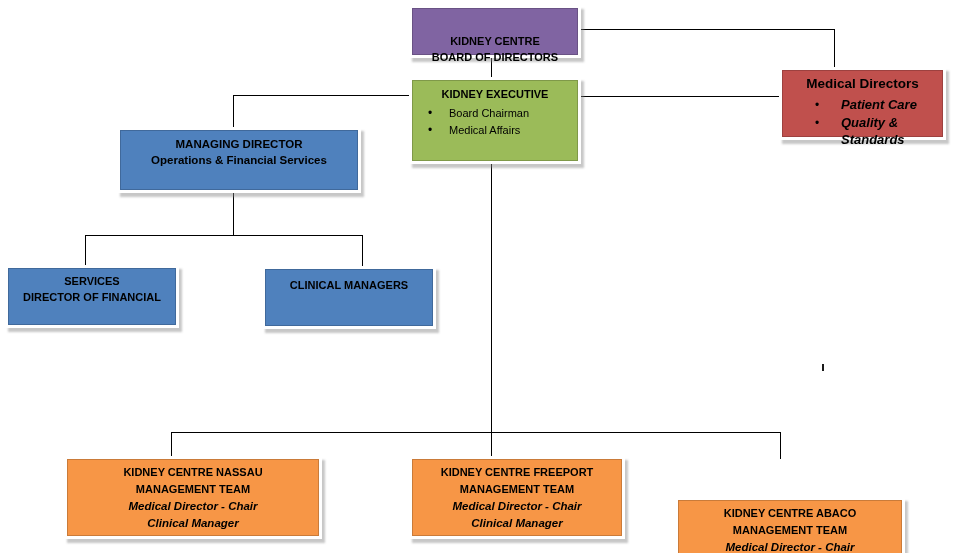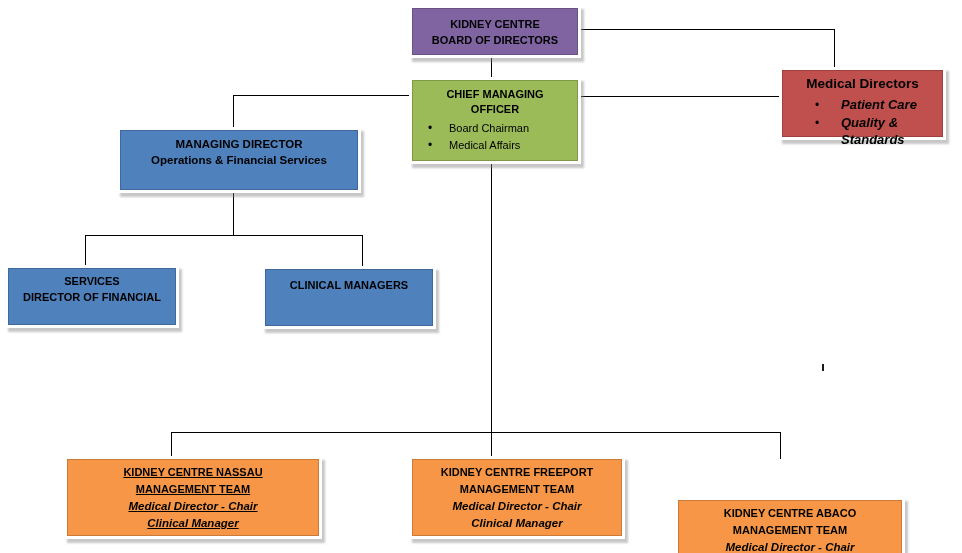--- a/index.html
+++ b/index.html
@@ -13,21 +13,21 @@
   .h{height:1px;}
   .v{width:1px;}
   
   .box{
     position:absolute;box-sizing:border-box;text-align:center;
     border:1px solid rgba(0,0,0,0.18);
     box-shadow:0 0 0 3px #ffffff, 3px 4px 2px 3px rgba(130,130,130,0.45);
   }
   .t{line-height:16px;}
   .caps{font-weight:bold;font-size:11px;}
-  .box-board{padding-top:7px;}
+  .box-board{padding-top:24px;}
   .box-ceo{padding-top:6px;}
   .box-ceo .t{line-height:15px;}
   .bullets{margin-top:3px;text-align:left;}
   .bullet-row{display:flex;align-items:baseline;line-height:17px;}
   .bullet-mark{flex:0 0 auto;font-size:12px;}
   .ceo-bullets{padding-left:15px;}
   .ceo-bullets .bullet-mark{width:21px;}
   .ceo-bullets .bullet-text{font-size:11px;}
   .box-medical{padding-top:3px;}
   .medical-title{font-weight:bold;font-size:13.5px;line-height:19px;}
@@ -64,22 +64,21 @@
   <div class="line v" style="left: 780px; top: 432px; height: 27px; background-color: rgb(0, 0, 0);"></div>
 
   <div class="stray" style="left:822px;top:364px;width:2px;height:7px;"></div>
 
   <div class="box box-board" style="left: 412px; top: 8px; width: 166px; height: 47px; background-color: rgb(128, 100, 162);">
     <div class="t caps">KIDNEY CENTRE</div>
     <div class="t caps">BOARD OF DIRECTORS</div>
   </div>
 
   <div class="box box-ceo" style="left: 412px; top: 80px; width: 166px; height: 81px; background-color: rgb(155, 187, 89);">
-    <div class="t caps">CHIEF MANAGING</div>
-    <div class="t caps">OFFICER</div>
+    <div class="t caps">KIDNEY EXECUTIVE</div>
     <div class="bullets ceo-bullets">
       <div class="bullet-row">
         <span class="bullet-mark">•</span>
         <span class="bullet-text">Board Chairman</span>
       </div>
       <div class="bullet-row">
         <span class="bullet-mark">•</span>
         <span class="bullet-text">Medical Affairs</span>
       </div>
     </div>
@@ -106,21 +105,21 @@
 
   <div class="box box-dirfin" style="left: 8px; top: 268px; width: 168px; height: 57px; background-color: rgb(79, 129, 189);">
     <div class="t caps">SERVICES</div>
     <div class="t caps">DIRECTOR OF FINANCIAL</div>
   </div>
 
   <div class="box box-clinical" style="left: 265px; top: 269px; width: 168px; height: 57px; background-color: rgb(79, 129, 189);">
     <div class="t caps">CLINICAL MANAGERS</div>
   </div>
 
-  <div class="box team-box" style="left: 67px; top: 459px; width: 252px; height: 77px; background-color: rgb(247, 150, 70); text-decoration: underline;">
+  <div class="box team-box" style="left: 67px; top: 459px; width: 252px; height: 77px; background-color: rgb(247, 150, 70);">
     <div class="t caps">KIDNEY CENTRE NASSAU</div>
     <div class="t caps">MANAGEMENT TEAM</div>
     <div class="t role">Medical Director - Chair</div>
     <div class="t role">Clinical Manager</div>
   </div>
 
   <div class="box team-box" style="left: 412px; top: 459px; width: 210px; height: 77px; background-color: rgb(247, 150, 70);">
     <div class="t caps">KIDNEY CENTRE FREEPORT</div>
     <div class="t caps">MANAGEMENT TEAM</div>
     <div class="t role">Medical Director - Chair</div>

